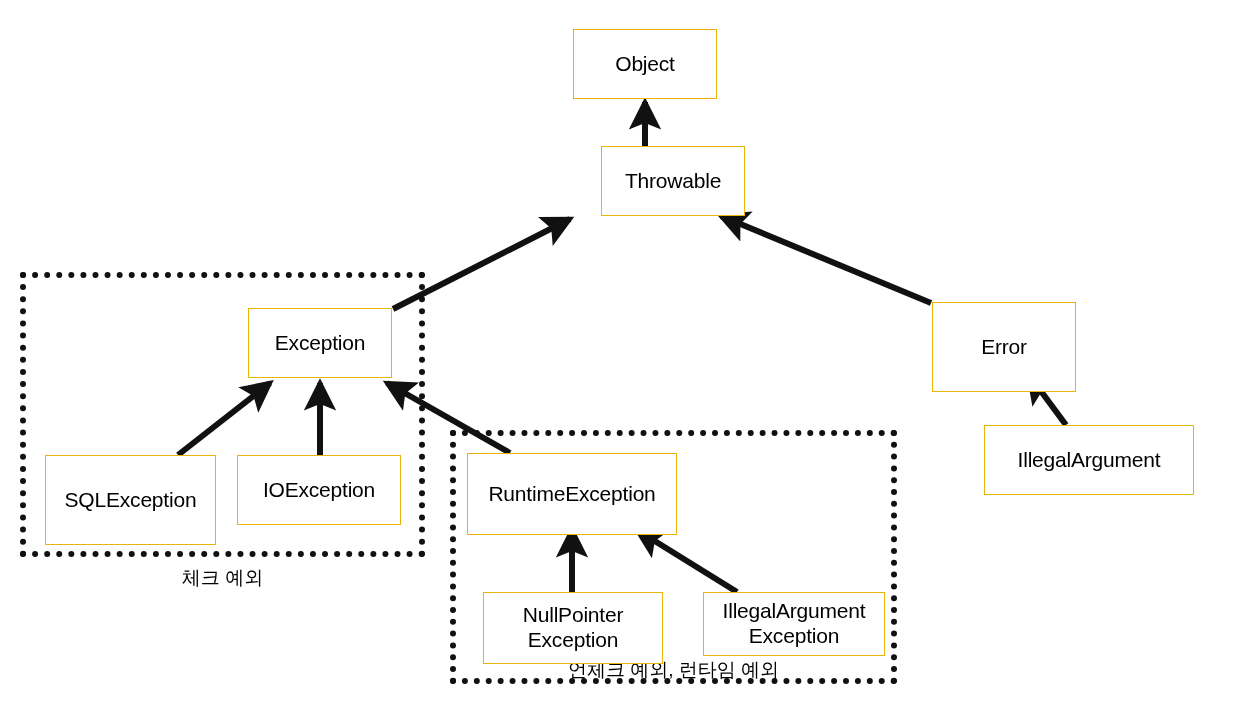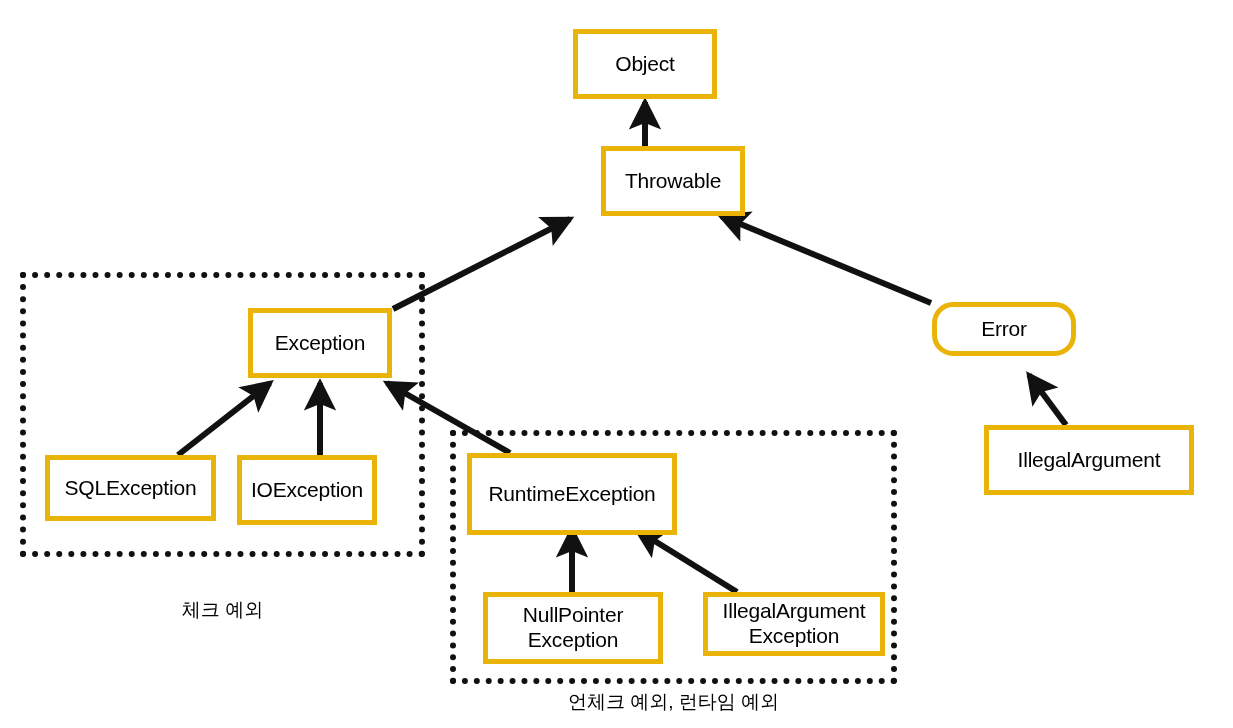--- a/index.html
+++ b/index.html
@@ -11,21 +11,21 @@
     position: relative;
     width: 1233px;
     height: 728px;
     background: #ffffff;
     overflow: hidden;
     font-family: "Liberation Sans", "DejaVu Sans", sans-serif;
   }
   .node {
     position: absolute;
     box-sizing: border-box;
-    border: 5px solid #eab308;
+    border: 1px solid #eab308;
     background: #ffffff;
     display: flex;
     align-items: center;
     justify-content: center;
     text-align: center;
     color: #000000;
     font-size: 21px;
     line-height: 1.18;
     letter-spacing: -0.2px;
     z-index: 3;
@@ -42,21 +42,20 @@
     background: transparent;
     z-index: 1;
   }
   .group-label {
     position: absolute;
     text-align: center;
     color: #000000;
     font-size: 19px;
     white-space: nowrap;
     z-index: 2;
-    margin-top: 32px;
   }
   #edges {
     position: absolute;
     left: 0;
     top: 0;
     width: 1233px;
     height: 728px;
     z-index: 2;
     pointer-events: none;
   }
@@ -94,27 +93,27 @@
   <div id="node-layer">
       <div class="node" style="left: 573px; top: 29px; width: 144px; height: 70px;">
         <span class="label">Object</span>
       </div>
       <div class="node" style="left: 573px; top: 146px; width: 144px; height: 70px; margin-left: 28px;">
         <span class="label">Throwable</span>
       </div>
       <div class="node" style="left: 248px; top: 308px; width: 144px; height: 70px;">
         <span class="label">Exception</span>
       </div>
-      <div class="node" style="left: 932px; top: 302px; width: 144px; height: 54px; border-radius: 21px;">
+      <div class="node" style="left: 932px; top: 302px; width: 144px; height: 90px;">
         <span class="label">Error</span>
       </div>
-      <div class="node" style="left: 45px; top: 455px; width: 171px; height: 66px;">
+      <div class="node" style="left: 45px; top: 455px; width: 171px; height: 90px;">
         <span class="label">SQLException</span>
       </div>
-      <div class="node" style="left: 237px; top: 455px; width: 140px; height: 70px;">
+      <div class="node" style="left: 237px; top: 455px; width: 164px; height: 70px;">
         <span class="label">IOException</span>
       </div>
       <div class="node" style="left: 467px; top: 453px; width: 210px; height: 82px;">
         <span class="label">RuntimeException</span>
       </div>
       <div class="node" style="left: 984px; top: 425px; width: 210px; height: 70px;">
         <span class="label">IllegalArgument</span>
       </div>
       <div class="node" style="left: 483px; top: 592px; width: 180px; height: 72px;">
         <span class="label">NullPointer

